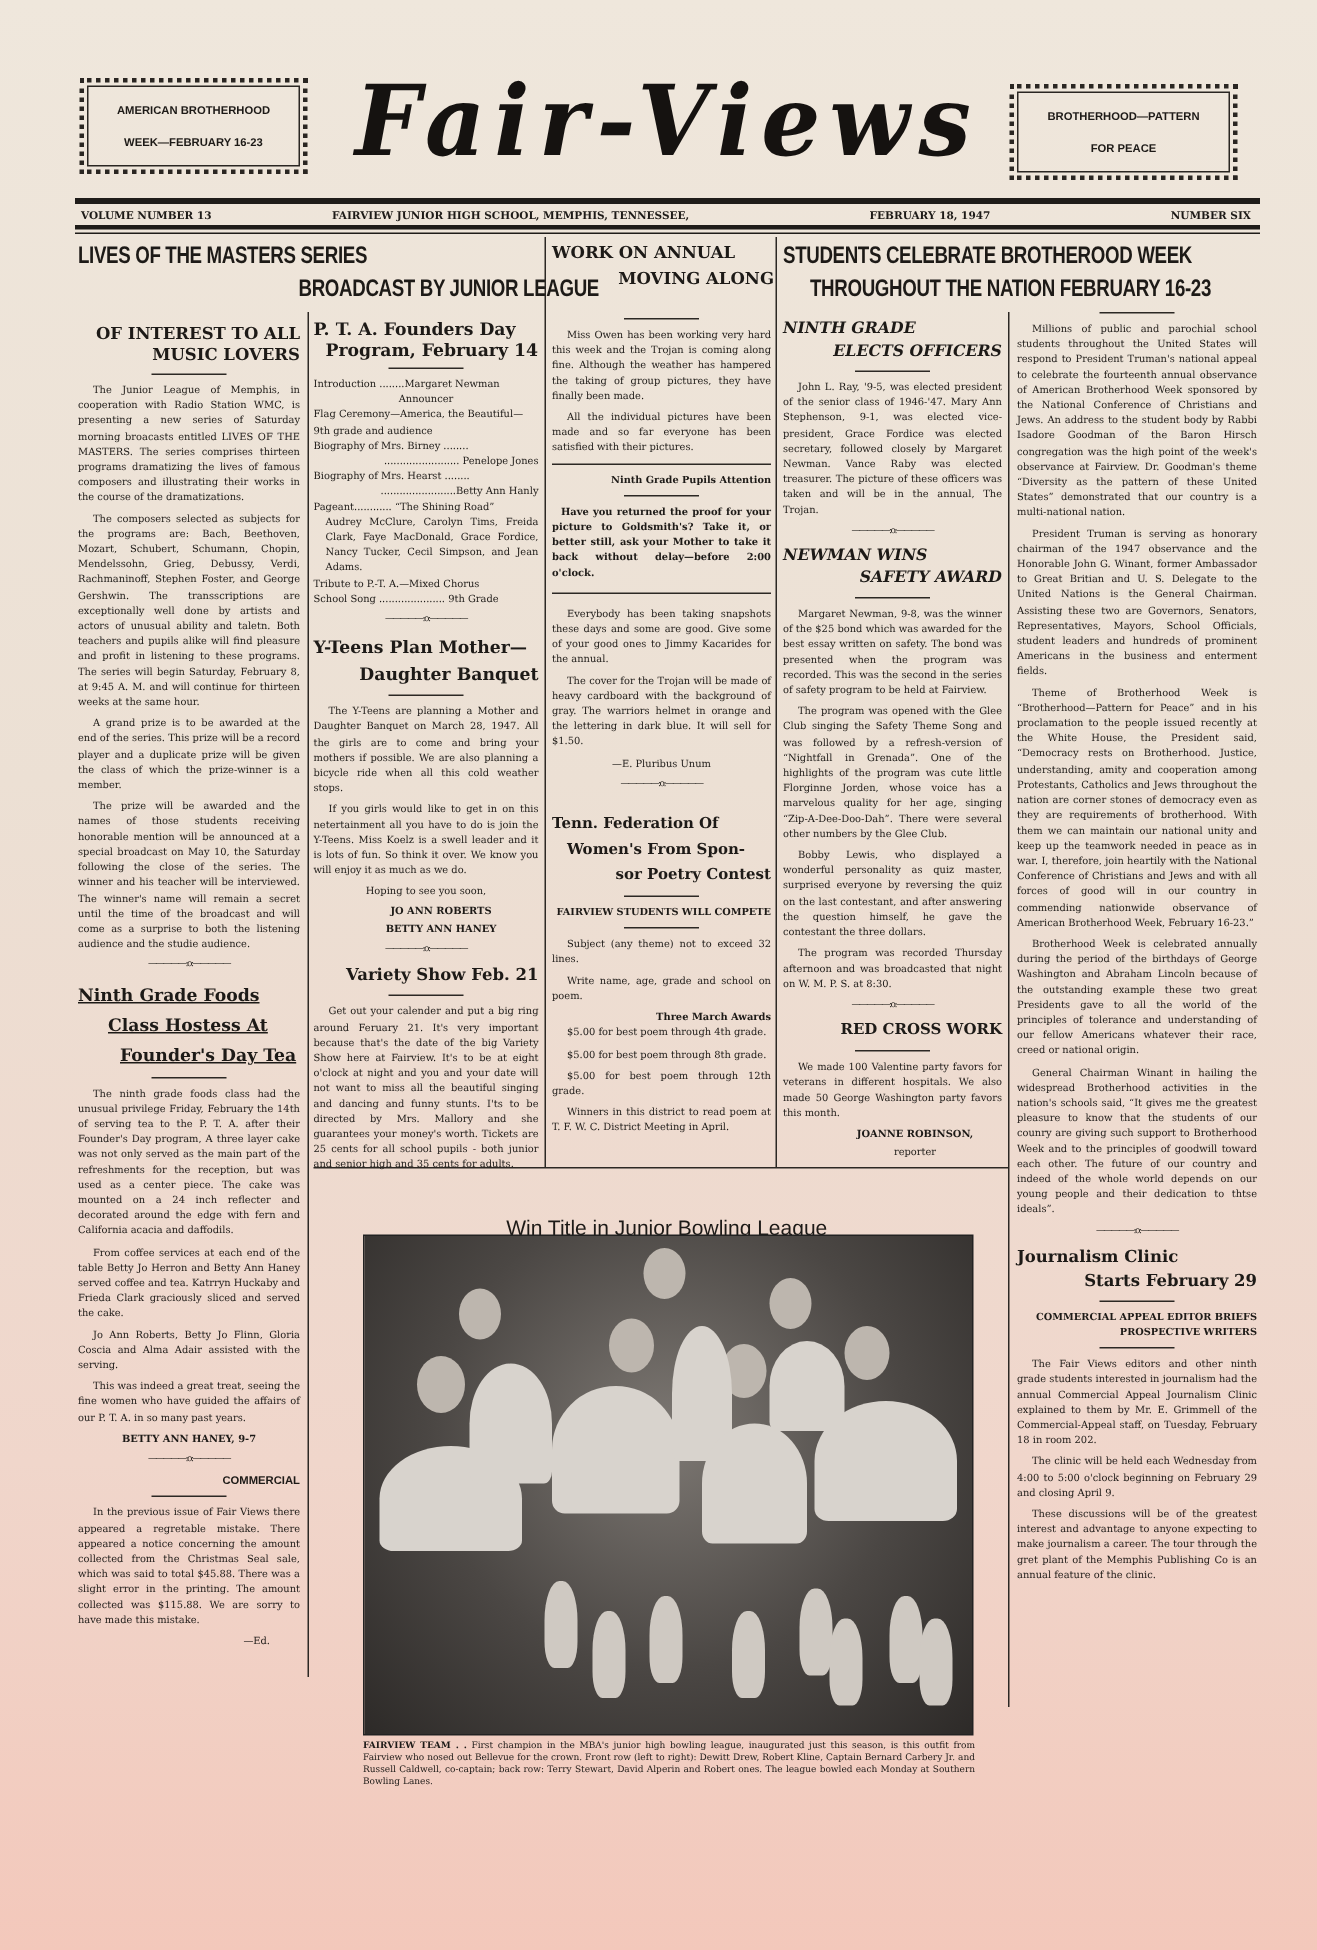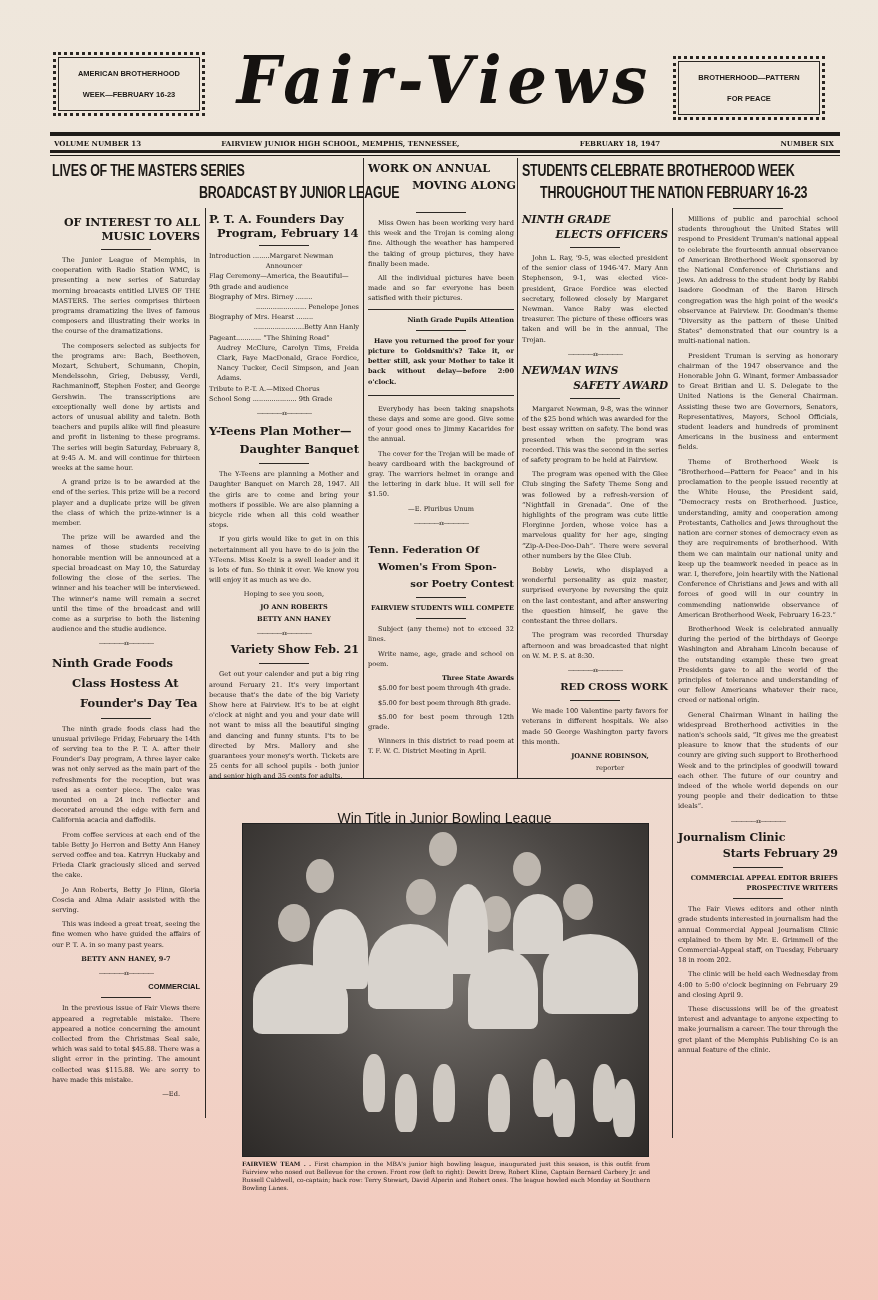--- a/index.html
+++ b/index.html
@@ -101,21 +101,21 @@
     <div class="vr" style="left:622px;top:52px;height:930px;"></div>
 
     <div class="col" style="left:2px;top:56px;width:148px;">
       <div class="hed hed-bold" style="font-size:11px;line-height:14px;">OF INTEREST TO ALL MUSIC LOVERS</div>
       <div class="short-rule"></div>
       <p>The Junior League of Memphis, in cooperation with Radio Station WMC, is presenting a new series of Saturday morning broacasts entitled LIVES OF THE MASTERS. The series comprises thirteen programs dramatizing the lives of famous composers and illustrating their works in the course of the dramatizations.</p>
       <p>The composers selected as subjects for the programs are: Bach, Beethoven, Mozart, Schubert, Schumann, Chopin, Mendelssohn, Grieg, Debussy, Verdi, Rachmaninoff, Stephen Foster, and George Gershwin. The transscriptions are exceptionally well done by artists and actors of unusual ability and taletn. Both teachers and pupils alike will find pleasure and profit in listening to these programs. The series will begin Saturday, February 8, at 9:45 A. M. and will continue for thirteen weeks at the same hour.</p>
       <p>A grand prize is to be awarded at the end of the series. This prize will be a record player and a duplicate prize will be given the class of which the prize-winner is a member.</p>
       <p>The prize will be awarded and the names of those students receiving honorable mention will be announced at a special broadcast on May 10, the Saturday following the close of the series. The winner and his teacher will be interviewed. The winner's name will remain a secret until the time of the broadcast and will come as a surprise to both the listening audience and the studie audience.</p>
       <div class="dash-sep">—————:o:—————</div>
-      <div class="hed-bold" style="font-size:11.5px;line-height:20px;">
+      <div class="hed-bold" style="font-size:11.5px;line-height:20px;text-decoration:underline;">
         <div>Ninth Grade Foods</div>
         <div style="padding-left:20px;">Class Hostess At</div>
         <div style="padding-left:28px;">Founder's Day Tea</div>
       </div>
       <div class="short-rule"></div>
       <p>The ninth grade foods class had the unusual privilege Friday, February the 14th of serving tea to the P. T. A. after their Founder's Day program, A three layer cake was not only served as the main part of the refreshments for the reception, but was used as a center piece. The cake was mounted on a 24 inch reflecter and decorated around the edge with fern and California acacia and daffodils.</p>
       <p>From coffee services at each end of the table Betty Jo Herron and Betty Ann Haney served coffee and tea. Katrryn Huckaby and Frieda Clark graciously sliced and served the cake.</p>
       <p>Jo Ann Roberts, Betty Jo Flinn, Gloria Coscia and Alma Adair assisted with the serving.</p>
       <p>This was indeed a great treat, seeing the fine women who have guided the affairs of our P. T. A. in so many past years.</p>
       <div class="byline">BETTY ANN HANEY, 9-7</div>
@@ -178,21 +178,21 @@
       <div class="hed-bold" style="font-size:10px;line-height:17px;margin-top:13px;">
         <div>Tenn. Federation Of</div>
         <div style="padding-left:10px;">Women's From Spon-</div>
         <div class="right">sor Poetry Contest</div>
       </div>
       <div class="short-rule"></div>
       <div class="hed" style="font-size:6.5px;">FAIRVIEW STUDENTS WILL COMPETE</div>
       <div class="short-rule"></div>
       <p>Subject (any theme) not to exceed 32 lines.</p>
       <p>Write name, age, grade and school on poem.</p>
-      <div class="hed" style="margin:0;">Three State Awards</div>
+      <div class="hed" style="margin:0;">Three March Awards</div>
       <p>$5.00 for best poem through 4th grade.</p>
       <p>$5.00 for best poem through 8th grade.</p>
       <p>$5.00 for best poem through 12th grade.</p>
       <p>Winners in this district to read poem at T. F. W. C. District Meeting in April.</p>
     </div>
 
     <div class="col" style="left:472px;top:56px;width:146px;">
       <div style="font-weight:bold;font-style:italic;font-size:10.5px;line-height:15px;">
         <div>NINTH GRADE</div>
         <div class="right">ELECTS OFFICERS</div>

